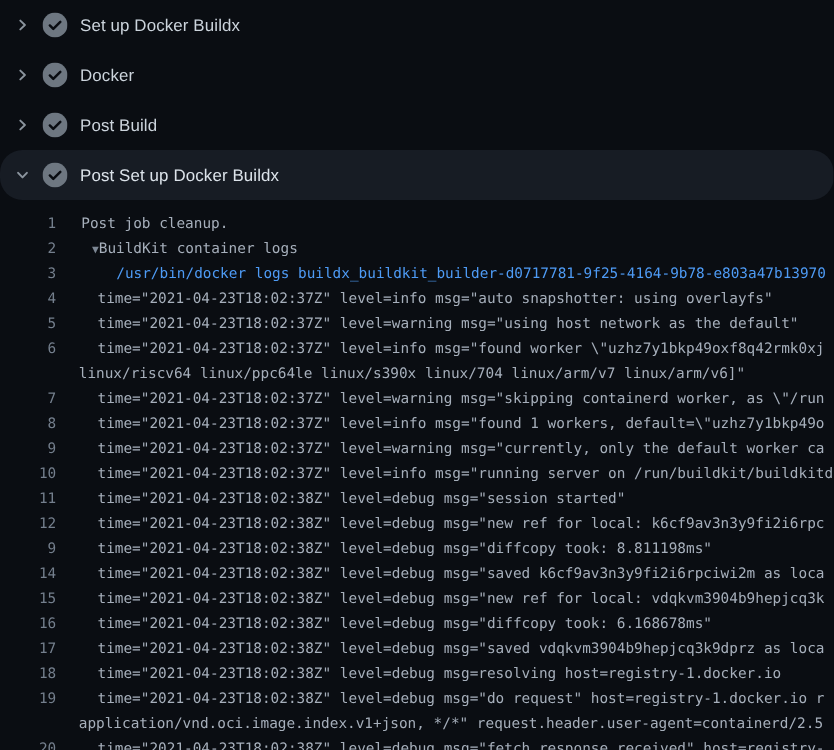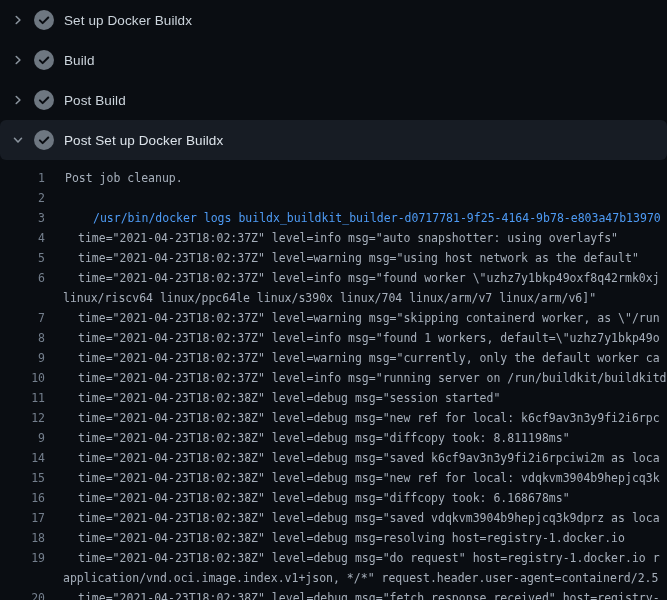--- a/index.html
+++ b/index.html
@@ -16,21 +16,21 @@
   .steps { width: 100%; }
   .step {
     height: 40px;
     display: flex;
     align-items: center;
     padding-left: 10px;
     cursor: pointer;
   }
   .step.expanded {
     background: #171c24;
-    border-radius: 6px;
+    border-radius: 18px;
   }
   .chev {
     width: 16px; height: 16px;
     display: inline-flex; align-items: center; justify-content: center;
     margin-right: 8px;
     flex: none;
   }
   .check {
     width: 20px; height: 20px;
     display: inline-flex; align-items: center; justify-content: center;
@@ -102,21 +102,21 @@
           <svg width="14" height="14" viewBox="0 0 16 16">
             <path d="M6 4l4.2 4L6 12" stroke="#8b949e" stroke-width="1.8" fill="none" stroke-linecap="round" stroke-linejoin="round"></path>
           </svg>
         </span>
         <span class="check">
           <svg width="20" height="20" viewBox="0 0 16 16">
             <circle cx="8" cy="8" r="8" fill="#6e7781"></circle>
             <path d="M4.7 8.3 6.9 10.5 11.4 6" stroke="#0a0d12" stroke-width="1.6" fill="none" stroke-linecap="round" stroke-linejoin="round"></path>
           </svg>
         </span>
-        <span class="step-label">Build</span>
+        <span class="step-label">Docker</span>
       </div>
       <div class="step">
         <span class="chev">
           <svg width="14" height="14" viewBox="0 0 16 16">
             <path d="M6 4l4.2 4L6 12" stroke="#8b949e" stroke-width="1.8" fill="none" stroke-linecap="round" stroke-linejoin="round"></path>
           </svg>
         </span>
         <span class="check">
           <svg width="20" height="20" viewBox="0 0 16 16">
             <circle cx="8" cy="8" r="8" fill="#6e7781"></circle>
@@ -135,21 +135,21 @@
           <svg width="20" height="20" viewBox="0 0 16 16">
             <circle cx="8" cy="8" r="8" fill="#6e7781"></circle>
             <path d="M4.7 8.3 6.9 10.5 11.4 6" stroke="#0a0d12" stroke-width="1.6" fill="none" stroke-linecap="round" stroke-linejoin="round"></path>
           </svg>
         </span>
         <span class="step-label">Post Set up Docker Buildx</span>
       </div>
     </div>
   <div class="log">
       <div class="row"><span class="num">1</span><span class="txt k-plain">Post job cleanup.</span></div>
-      <div class="row"><span class="num">2</span></div>
+      <div class="row"><span class="num">2</span><span class="txt k-group"><span class="tri">▼</span><span>BuildKit container logs</span></span></div>
       <div class="row"><span class="num">3</span><span class="txt k-command">/usr/bin/docker logs buildx_buildkit_builder-d0717781-9f25-4164-9b78-e803a47b13970</span></div>
       <div class="row"><span class="num">4</span><span class="txt k-log">time="2021-04-23T18:02:37Z" level=info msg="auto snapshotter: using overlayfs"</span></div>
       <div class="row"><span class="num">5</span><span class="txt k-log">time="2021-04-23T18:02:37Z" level=warning msg="using host network as the default"</span></div>
       <div class="row"><span class="num">6</span><span class="txt k-log">time="2021-04-23T18:02:37Z" level=info msg="found worker \"uzhz7y1bkp49oxf8q42rmk0xj</span></div>
       <div class="row"><span class="num"></span><span class="txt k-cont">linux/riscv64 linux/ppc64le linux/s390x linux/704 linux/arm/v7 linux/arm/v6]"</span></div>
       <div class="row"><span class="num">7</span><span class="txt k-log">time="2021-04-23T18:02:37Z" level=warning msg="skipping containerd worker, as \"/run</span></div>
       <div class="row"><span class="num">8</span><span class="txt k-log">time="2021-04-23T18:02:37Z" level=info msg="found 1 workers, default=\"uzhz7y1bkp49o</span></div>
       <div class="row"><span class="num">9</span><span class="txt k-log">time="2021-04-23T18:02:37Z" level=warning msg="currently, only the default worker ca</span></div>
       <div class="row"><span class="num">10</span><span class="txt k-log">time="2021-04-23T18:02:37Z" level=info msg="running server on /run/buildkit/buildkitd</span></div>
       <div class="row"><span class="num">11</span><span class="txt k-log">time="2021-04-23T18:02:38Z" level=debug msg="session started"</span></div>

